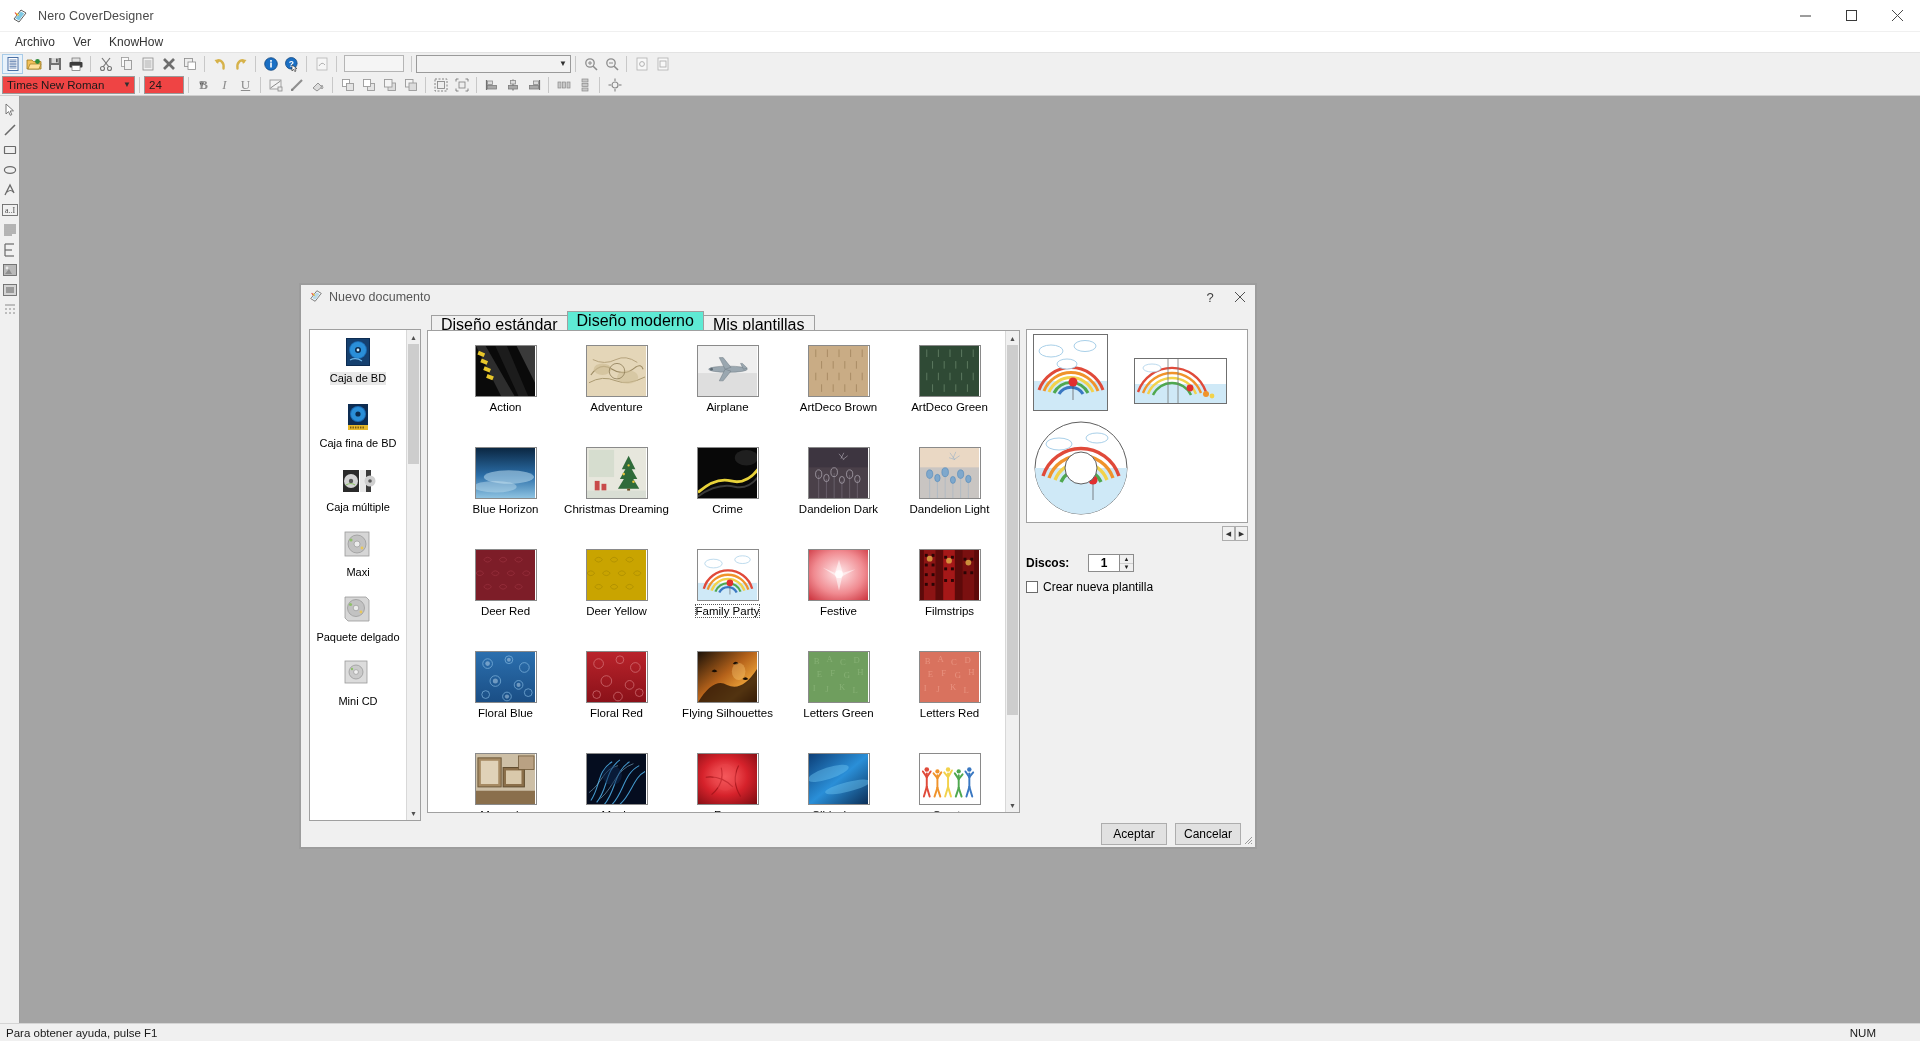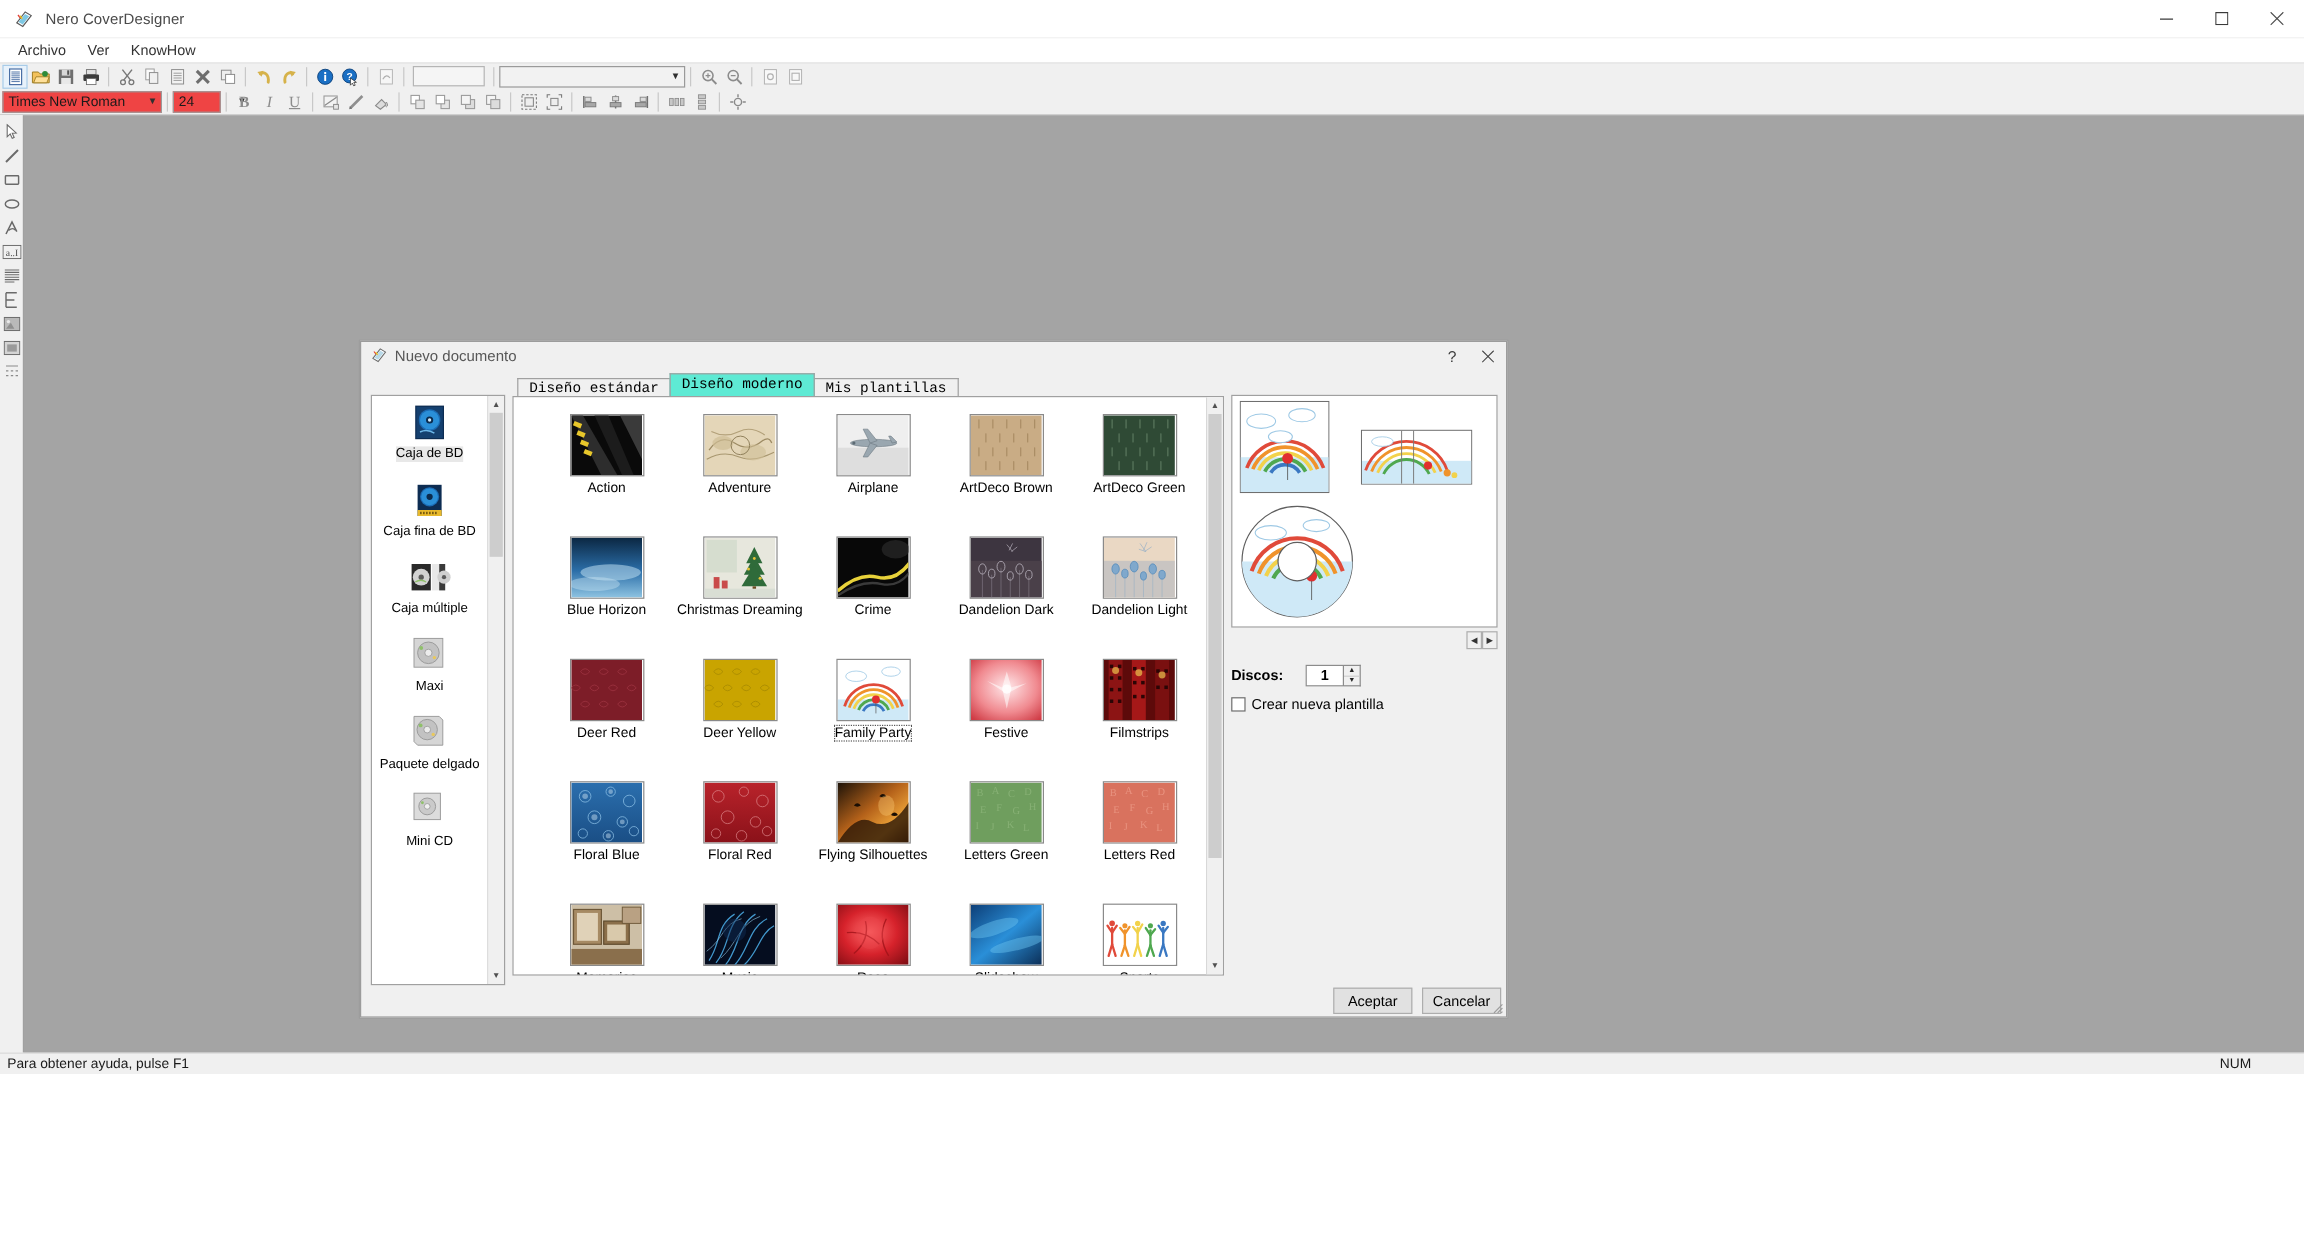--- a/index.html
+++ b/index.html
@@ -8,21 +8,21 @@
     width: 1920px; height: 1041px;
     overflow: hidden;
     font-family: "Liberation Sans", sans-serif;
     font-size: 12px;
     color: #000;
     background: #fff;
   }
   
   #app {
     position: relative;
-    width: 1920px; height: 895px;
+    width: 1920px; height: 1041px;
     background: #f0f0f0;
     display: flex; flex-direction: column;
   }
   
   .titlebar {
     height: 32px; min-height: 32px;
     background: #ffffff;
     display: flex; align-items: center;
     border-bottom: 1px solid #f0f0f0;
   }
@@ -131,23 +131,23 @@
   }
   .vs-btn { height:14px; background:#f0f0f0; display:flex;align-items:center;justify-content:center;
     font-size:7px; color:#505050; }
   .vs-track { flex:1; background:#f0f0f0; position:relative; }
   .vs-thumb { position:absolute; left:1px; right:1px; top:0; height:120px; background:#cdcdcd; }
 
   
   .center { flex:1; display:flex; flex-direction:column; min-width:0; }
   .tabs { display:flex; align-items:flex-end; height:19px; padding-left:4px; }
   .tab {
-    padding: 2px 9px 2px 9px; font-size:12px; background:#f0f0f0;
+    padding: 2px 9px 2px 9px; font-size:16px; background:#f0f0f0;
     border:1px solid #a0a0a0; border-bottom:none; margin-right:-1px;
-    position:relative; top:2px; height:17px; line-height:13px;font-family:Liberation Mono, monospace;
+    position:relative; top:2px; height:17px; line-height:13px;
   }
   .tab.active { background:#5eead4; top:0; height:19px; z-index:3; font-weight:normal; }
   .grid-wrap {
     flex:1; background:#fff; border:1px solid #a0a0a0; position:relative; overflow:hidden;
     margin-bottom: 8px;
   }
   .grid {
     position:absolute; left:0; right:14px; top:0; bottom:0;
     padding: 14px 0 0 22px;
     display:grid; grid-template-columns: repeat(5, 1fr);
@@ -175,21 +175,21 @@
   }
   .spin-btns { width:14px; height:18px; border:1px solid #8c8c8c; border-left:none; background:#f0f0f0;
     display:flex; flex-direction:column; }
   .spin-b { flex:1; display:flex; align-items:center; justify-content:center; font-size:6px; color:#222;}
   .spin-b + .spin-b { border-top:1px solid #cfcfcf; }
   .chk-row { display:flex; align-items:center; margin-top:8px; }
   .chkbox { width:12px; height:12px; border:1px solid #6b6b6b; background:#fff; margin-right:5px; }
   .chk-lbl { font-size:12px; }
 
   .dlg-footer { height:40px; display:flex; align-items:center; justify-content:flex-end;
-    padding-right:4px; gap:8px; position:relative;}
+    padding-right:14px; gap:8px; position:relative;}
   .dbtn {
     width:66px; height:22px; background:#e1e1e1; border:1px solid #adadad;
     font-size:12px; display:flex; align-items:center; justify-content:center;
   }
   .grip { position:absolute; right:2px; bottom:2px; width:12px; height:12px; }
 
   
   .art { position:absolute; inset:0; }
 </style>
 </head>

